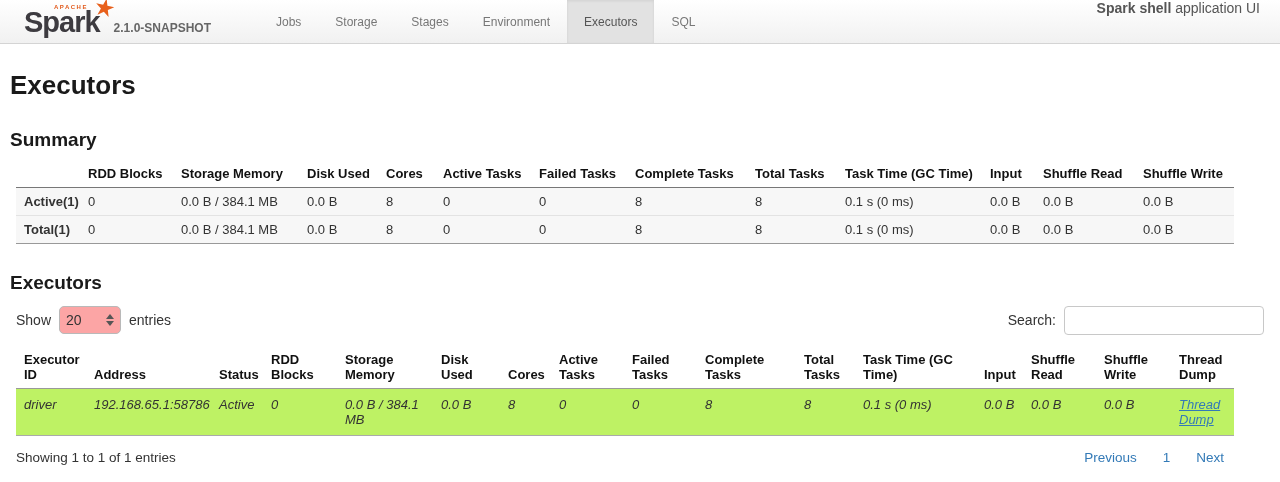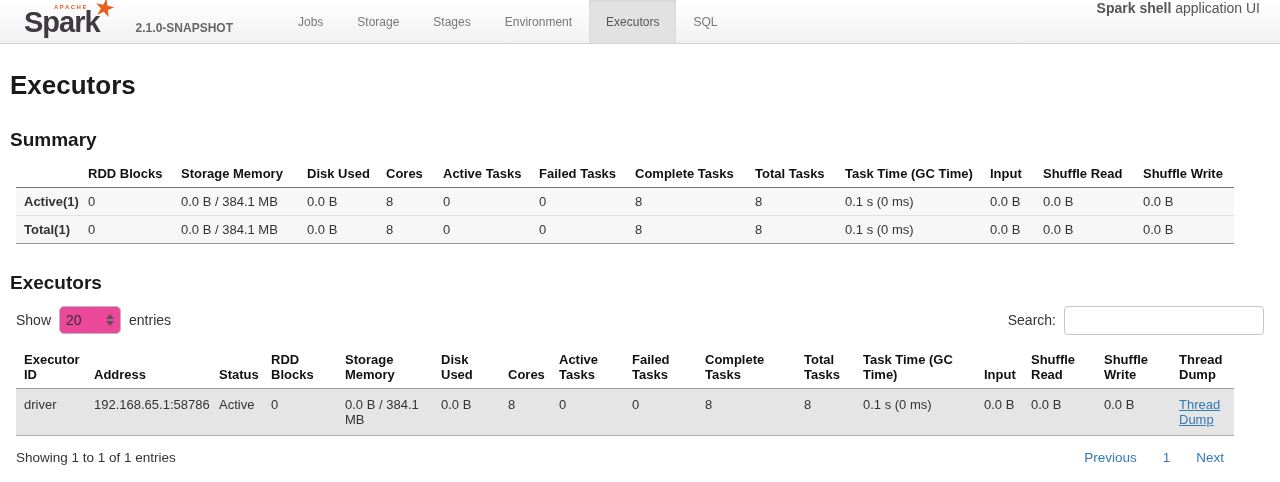--- a/index.html
+++ b/index.html
@@ -9,21 +9,21 @@
   
   .navbar { height:44px; width:100%; background:linear-gradient(#ffffff,#f1f1f1);
     border-bottom:1px solid #d4d4d4; display:flex; align-items:stretch; }
   .brand { display:flex; align-items:center; padding-left:24px; }
   .logo { position:relative; padding-right:14px; }
   .logo .apache { position:absolute; top:4px; left:30px; font-size:6px; font-weight:bold;
     color:#e25a1c; letter-spacing:1.5px; }
   .logo .spark-word { font-size:29px; font-weight:bold; color:#3d3b40; letter-spacing:-1px; line-height:44px; }
   .logo .star { position:absolute; top:-4px; right:-2px; font-size:24px; color:#e8601c;
     transform:rotate(12deg); line-height:1; }
-  .version { font-size:12px; font-weight:bold; color:#666; margin-top:12px;margin-left:22px; }
+  .version { font-size:12px; font-weight:bold; color:#666; margin-top:12px; }
   .nav-tabs { display:flex; align-items:stretch; margin-left:48px; }
   .nav-tab { display:flex; align-items:center; padding:0 17px; font-size:12px; color:#777;
     cursor:pointer; }
   .nav-tab.active { background:#e2e2e2; box-shadow:inset 0 1px 3px rgba(0,0,0,.08); color:#555; }
   .app-title { margin-left:auto; display:flex; align-items:flex-start; padding-right:20px;
     font-size:14px; color:#555; white-space:pre; }
   .app-title b { color:#555; }
 
   
   .content { padding:0 16px; }
@@ -36,34 +36,34 @@
   td { text-align:left; vertical-align:top; padding:6px 8px; }
   .summary-table td { border-top:1px solid #e3e3e3; }
   .summary-table tr.striped { background:#f7f7f7; }
   .summary-table { border-bottom:1px solid #999; }
   .summary-table .rowlabel { font-weight:bold; }
 
   
   .table-controls { display:flex; align-items:center; margin:4px 0 12px 0; height:32px; }
   .show-label, .entries-label, .search-label { font-size:14px; color:#333; }
   .page-size { display:inline-flex; align-items:center; justify-content:space-between;
-    width:62px; height:28px; border:1px solid #b9b9b9; border-radius:5px; background:#ec4899;
+    width:62px; height:28px; border:1px solid #b9b9b9; border-radius:5px; background:#fca5a5;
     margin:0 8px; padding:0 6px; font-size:14px; cursor:pointer; }
   .spinner { display:flex; flex-direction:column; gap:2px; align-items:center; }
   .spinner .up { width:0; height:0; border-left:4px solid transparent; border-right:4px solid transparent;
     border-bottom:5px solid #555; }
   .spinner .down { width:0; height:0; border-left:4px solid transparent; border-right:4px solid transparent;
     border-top:5px solid #555; }
   .search-wrap { margin-left:auto; display:flex; align-items:center; }
   .search-input { width:200px; height:29px; border:1px solid #c8c8c8; border-radius:4px;
     margin-left:8px; padding:0 8px; font-size:13px; outline:none; }
 
   .exec-table { border-bottom:1px solid #aaa; }
   .exec-table th { border-bottom:1px solid #999; padding:4px 8px 6px 8px; cursor:pointer; }
-  .exec-table tr.striped { background:#e5e5e5; }
+  .exec-table tr.striped { background:#bef264;font-style:italic; }
   .exec-table td { padding:8px 8px; }
   a.link { color:#337ab7; text-decoration:underline; cursor:pointer; }
 
   .table-footer { display:flex; align-items:center; margin-top:14px; font-size:13.5px; color:#333; }
   .pagination { margin-left:auto; display:flex; align-items:center; gap:26px;
     font-size:13.5px; padding-right:40px; }
   .pagination span { color:#337ab7; cursor:pointer; }
 </style>
 </head>
 <body>

